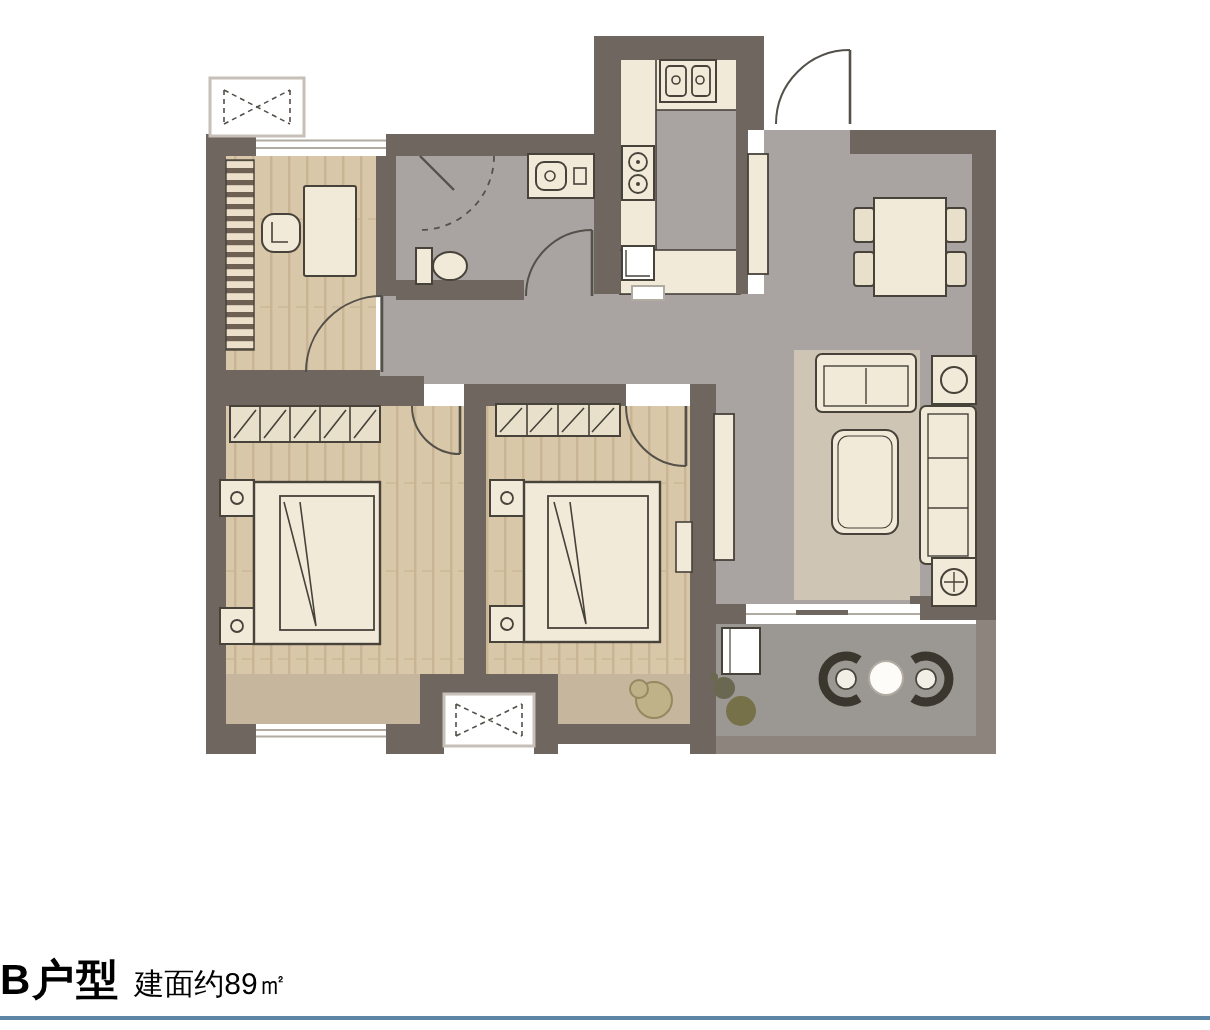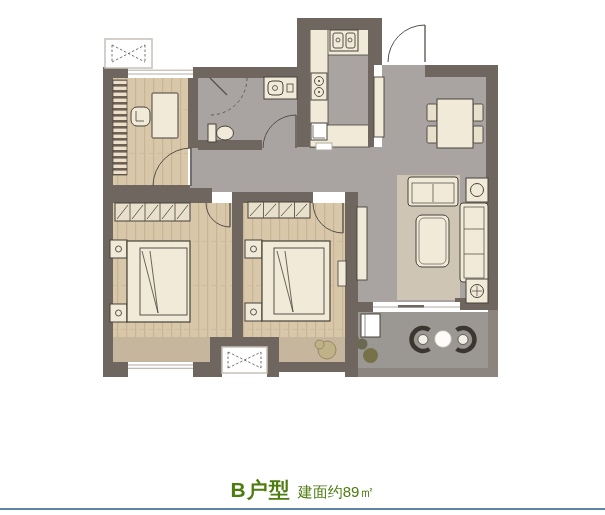--- a/index.html
+++ b/index.html
@@ -1,19 +1,19 @@
 <!DOCTYPE html>
 <html><head>
 <meta charset="utf-8">
 <style>
   html,body{margin:0;padding:0;width:605px;height:515px;background:#ffffff;overflow:hidden;}
   body{position:relative;font-family:"Liberation Sans",sans-serif;}
   #plan-wrap{position:absolute;left:0;top:0;width:605px;height:515px;}
   svg{display:block;}
-  .caption{position:absolute;left:0;top:476px;width:605px;text-align:center;color:#4d7c0f;}
+  .caption{position:absolute;left:0;top:476px;width:605px;text-align:left;color:#000000;}
   .caption .unit{font-size:21px;font-weight:bold;letter-spacing:1px;}
   .caption .area{font-size:15px;margin-left:7px;}
   .bottom-divider{position:absolute;left:0;top:508px;width:605px;height:2px;background:#5d86a6;}
 </style>
 </head>
 <body>
 
 <div id="plan-wrap">
   <svg id="plan-svg" width="605" height="515" viewBox="0 0 605 515" xmlns="http://www.w3.org/2000/svg">
     <defs>

